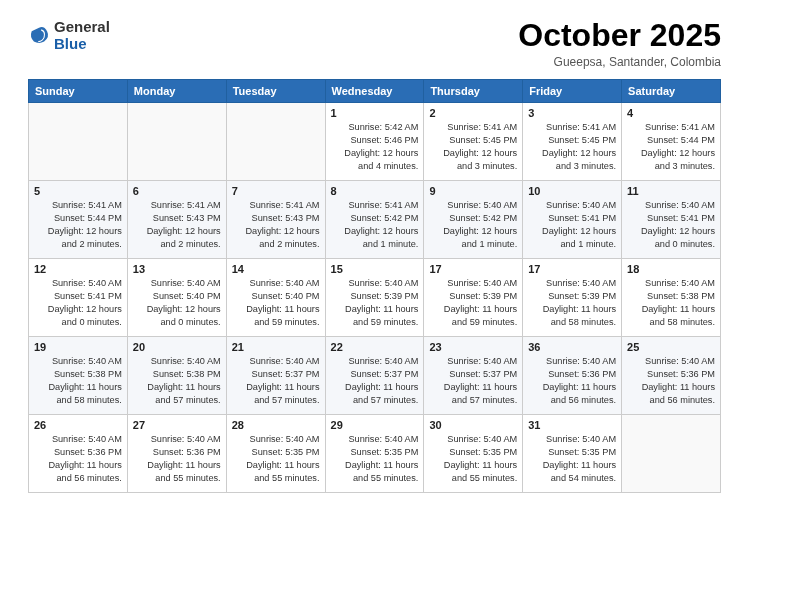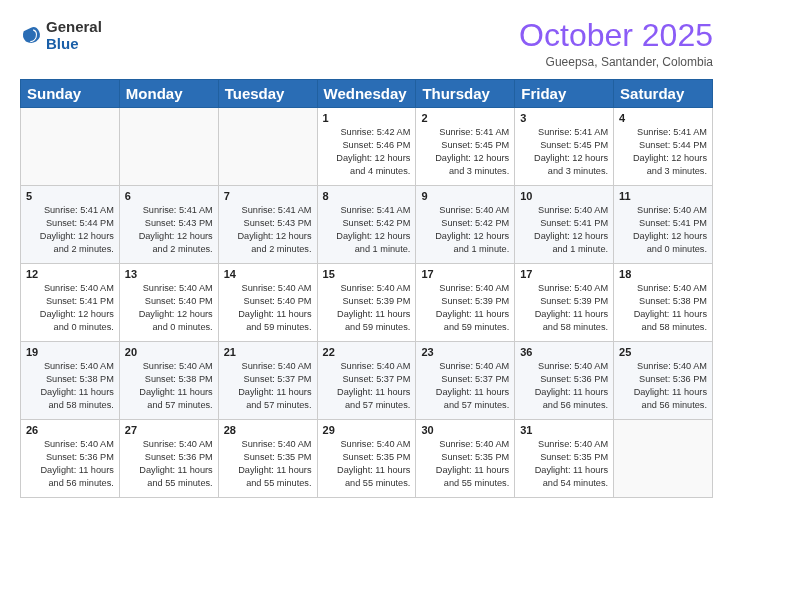--- a/index.html
+++ b/index.html
@@ -7,20 +7,21 @@
       width: 792px;
       height: 612px;
       font-family: Arial, sans-serif;
       background: #fff;
       overflow: hidden;
     }
     .page {
       width: 733px;
       height: 612px;
       padding: 18px 20px 12px 20px;
+      margin-left: 8px;
     }
     .header {
       display: flex;
       justify-content: space-between;
       align-items: flex-start;
       margin-bottom: 10px;
     }
     .logo {
       display: flex;
       align-items: center;
@@ -35,41 +36,41 @@
     .logo-blue { color: #1a5fa8; }
     .logo-icon {
       width: 22px;
       height: 22px;
     }
     .title-block {
       text-align: right;
     }
     .month-title {
       font-size: 32px;
-      font-weight: normal;
-      color: #8b5cf6;
+      font-weight: bold;
+      color: #000000;
       line-height: 1.1;
     }
     .location {
       font-size: 12px;
       color: #555;
       margin-top: 2px;
     }
     .calendar {
       width: 100%;
       border-collapse: collapse;
       border: 1px solid #ccc;
       font-size: 10px;
     }
     .calendar th {
       background: #2a6db5;
       color: #fff;
       text-align: left;
       padding: 5px 6px;
-      font-size: 15px;
+      font-size: 11px;
       font-weight: bold;
       border: 1px solid #2060a0;
     }
     .calendar td {
       vertical-align: top;
       padding: 4px 5px;
       border: 1px solid #ccc;
       width: calc(100% / 7);
       height: 78px;
       background: #fff;

